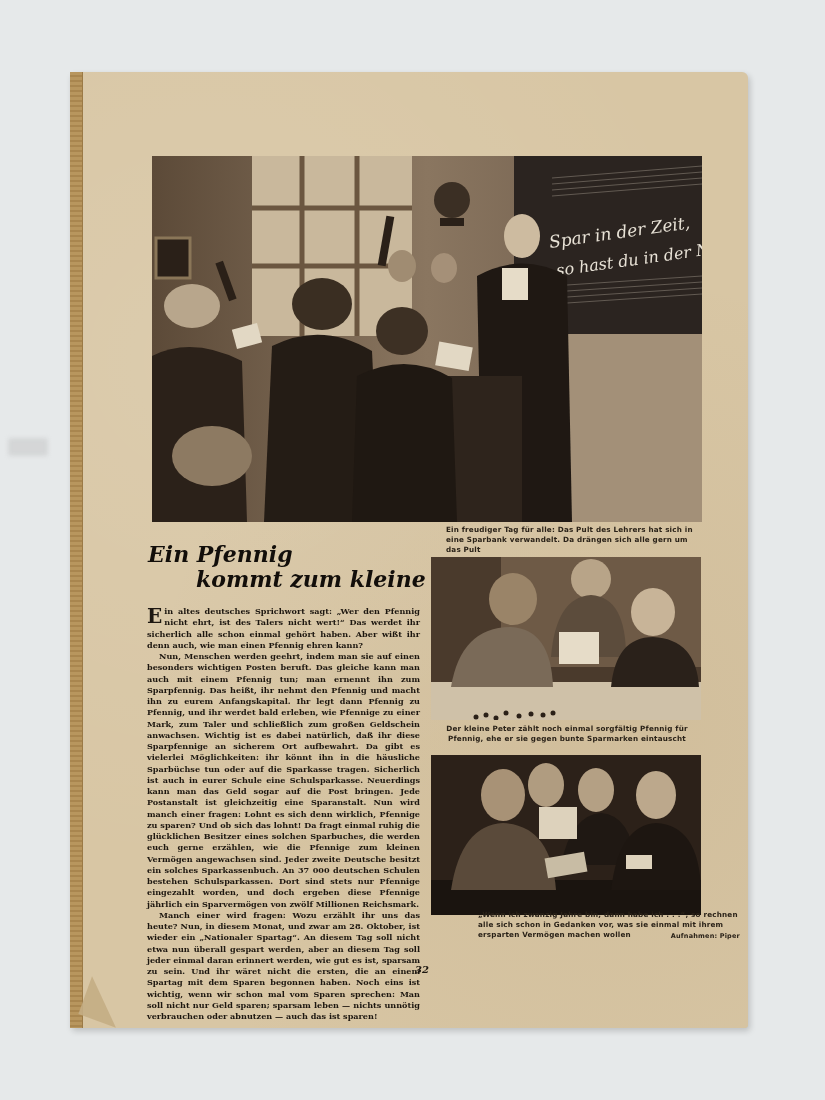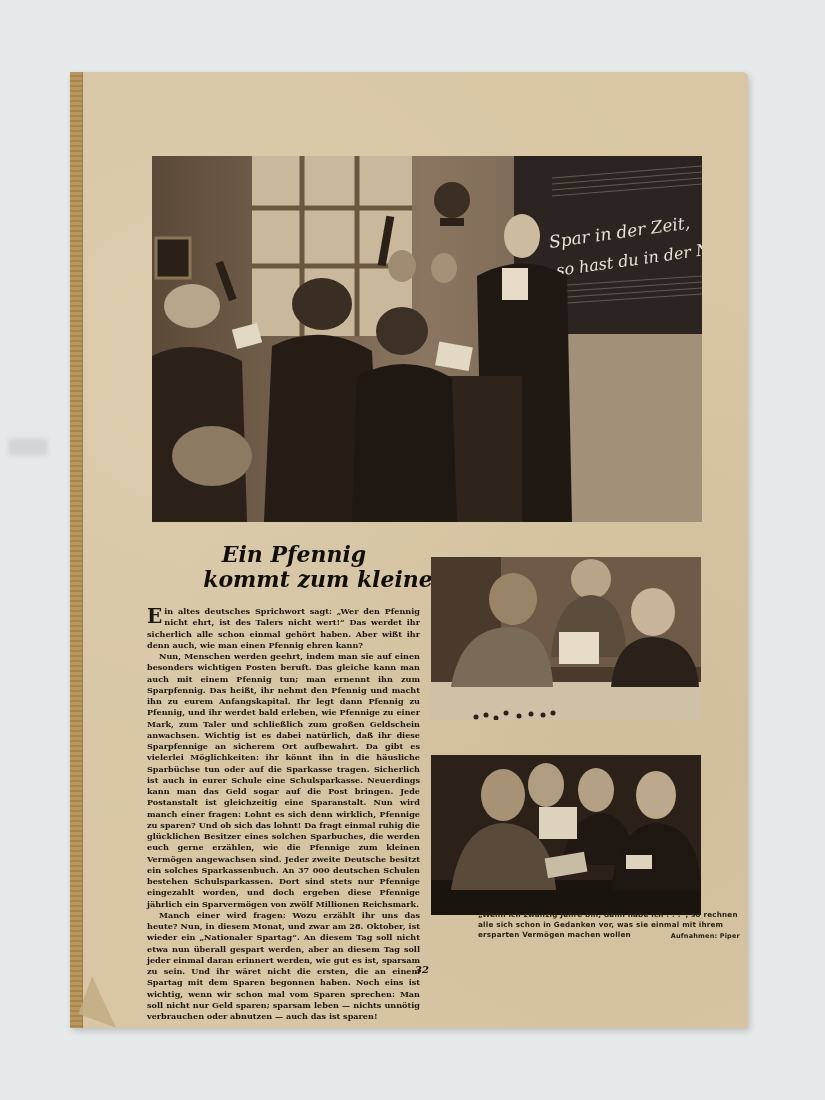--- a/index.html
+++ b/index.html
@@ -48,23 +48,23 @@
     font-family: "DejaVu Sans", sans-serif;
     font-size: 7.2px; line-height: 10px; color: #2a2218;
     font-weight: bold; letter-spacing: 0.2px;
   }
   .cap-main { left: 376px; top: 453px; width: 255px; text-align: left; }
   .cap-coins { left: 362px; top: 652px; width: 270px; text-align: center; }
   .cap-group { left: 368px; top: 838px; width: 262px; margin-left: 40px; }
   .credit { position: absolute; right: 0; bottom: -1px; font-size: 6.5px; }
 
   .headline {
-    position: absolute; left: 84px; top: 470px; width: 280px;
+    position: absolute; left: 78px; top: 470px; width: 280px;
     font-family: "DejaVu Serif", serif; font-style: italic; font-weight: bold;
-    color: #120e0a; font-size: 22px; line-height: 25px; text-align: center;
+    color: #120e0a; font-size: 22px; line-height: 25px;
   }
   .headline .l1 { display: block; }
   .headline .l2 { display: block; padding-left: 48px; }
 
   .body-text {
     position: absolute; left: 77px; top: 534px; width: 273px;
     font-family: "DejaVu Serif", serif;
     font-size: 8.1px; line-height: 11.25px; color: #1d1710;
     font-weight: bold; text-align: justify;
   }
@@ -146,20 +146,21 @@
       <ellipse cx="292" cy="112" rx="13" ry="15" fill="#a59078"></ellipse>
 
       <rect x="230" y="60" width="8" height="50" fill="#2a2018" transform="rotate(10 234 85)"></rect>
       <rect x="70" y="105" width="8" height="40" fill="#2a2018" transform="rotate(-20 74 125)"></rect>
 
       <rect x="82" y="170" width="26" height="20" fill="#e2d8c4" transform="rotate(-15 95 180)"></rect>
       <rect x="285" y="188" width="34" height="24" fill="#e2d8c4" transform="rotate(10 300 200)"></rect>
     </svg>
   </div>
 
+  <div class="caption cap-main">Ein freudiger Tag für alle: Das Pult des Lehrers hat sich in eine Sparbank verwandelt. Da drängen sich alle gern um das Pult</div>
 
   <div class="headline">
     <span class="l1">Ein Pfennig</span>
     <span class="l2">kommt zum kleine</span>
   </div>
 
   <div class="body-text">
     <p class="first"><span class="dropcap">E</span><span id="p1text">in altes deutsches Sprichwort sagt: „Wer den Pfennig nicht ehrt, ist des Talers nicht wert!“ Das werdet ihr sicherlich alle schon einmal gehört haben. Aber wißt ihr denn auch, wie man einen Pfennig ehren kann?</span></p>
     <p>Nun, Menschen werden geehrt, indem man sie auf einen besonders wichtigen Posten beruft. Das gleiche kann man auch mit einem Pfennig tun; man ernennt ihn zum Sparpfennig. Das heißt, ihr nehmt den Pfennig und macht ihn zu eurem Anfangskapital. Ihr legt dann Pfennig zu Pfennig, und ihr werdet bald erleben, wie Pfennige zu einer Mark, zum Taler und schließlich zum großen Geldschein anwachsen. Wichtig ist es dabei natürlich, daß ihr diese Sparpfennige an sicherem Ort aufbewahrt. Da gibt es vielerlei Möglichkeiten: ihr könnt ihn in die häusliche Sparbüchse tun oder auf die Sparkasse tragen. Sicherlich ist auch in eurer Schule eine Schulsparkasse. Neuerdings kann man das Geld sogar auf die Post bringen. Jede Postanstalt ist gleichzeitig eine Sparanstalt. Nun wird manch einer fragen: Lohnt es sich denn wirklich, Pfennige zu sparen? Und ob sich das lohnt! Da fragt einmal ruhig die glücklichen Besitzer eines solchen Sparbuches, die werden euch gerne erzählen, wie die Pfennige zum kleinen Vermögen angewachsen sind. Jeder zweite Deutsche besitzt ein solches Sparkassenbuch. An 37 000 deutschen Schulen bestehen Schulsparkassen. Dort sind stets nur Pfennige eingezahlt worden, und doch ergeben diese Pfennige jährlich ein Sparvermögen von zwölf Millionen Reichsmark.</p>
     <p>Manch einer wird fragen: Wozu erzählt ihr uns das heute? Nun, in diesem Monat, und zwar am 28. Oktober, ist wieder ein „Nationaler Spartag“. An diesem Tag soll nicht etwa nun überall gespart werden, aber an diesem Tag soll jeder einmal daran erinnert werden, wie gut es ist, sparsam zu sein. Und ihr wäret nicht die ersten, die an einem Spartag mit dem Sparen begonnen haben. Noch eins ist wichtig, wenn wir schon mal vom Sparen sprechen: Man soll nicht nur Geld sparen; sparsam leben — nichts unnötig verbrauchen oder abnutzen — auch das ist sparen!</p>
@@ -188,20 +189,21 @@
           <circle cx="65" cy="161" r="2.5"></circle>
         <circle cx="75" cy="156" r="2.5"></circle>
           <circle cx="88" cy="159" r="2.5"></circle>
           <circle cx="100" cy="157" r="2.5"></circle>
         <circle cx="112" cy="158" r="2.5"></circle>
           <circle cx="122" cy="156" r="2.5"></circle>
       </g>
     </svg>
   </div>
 
+  <div class="caption cap-coins">Der kleine Peter zählt noch einmal sorgfältig Pfennig für Pfennig, ehe er sie gegen bunte Sparmarken eintauscht</div>
 
   <div class="photo photo-group">
     <svg viewBox="0 0 270 160" preserveAspectRatio="none">
       <rect width="270" height="160" fill="#2c2119"></rect>
       <rect x="0" y="125" width="270" height="35" fill="#1a140f"></rect>
 
       <ellipse cx="72" cy="40" rx="22" ry="26" fill="#a89276"></ellipse>
       <path d="M20 135 Q30 70 72 68 Q120 70 125 135 Z" fill="#5a4a3a"></path>
 
       <ellipse cx="115" cy="30" rx="18" ry="22" fill="#b09c80"></ellipse>

